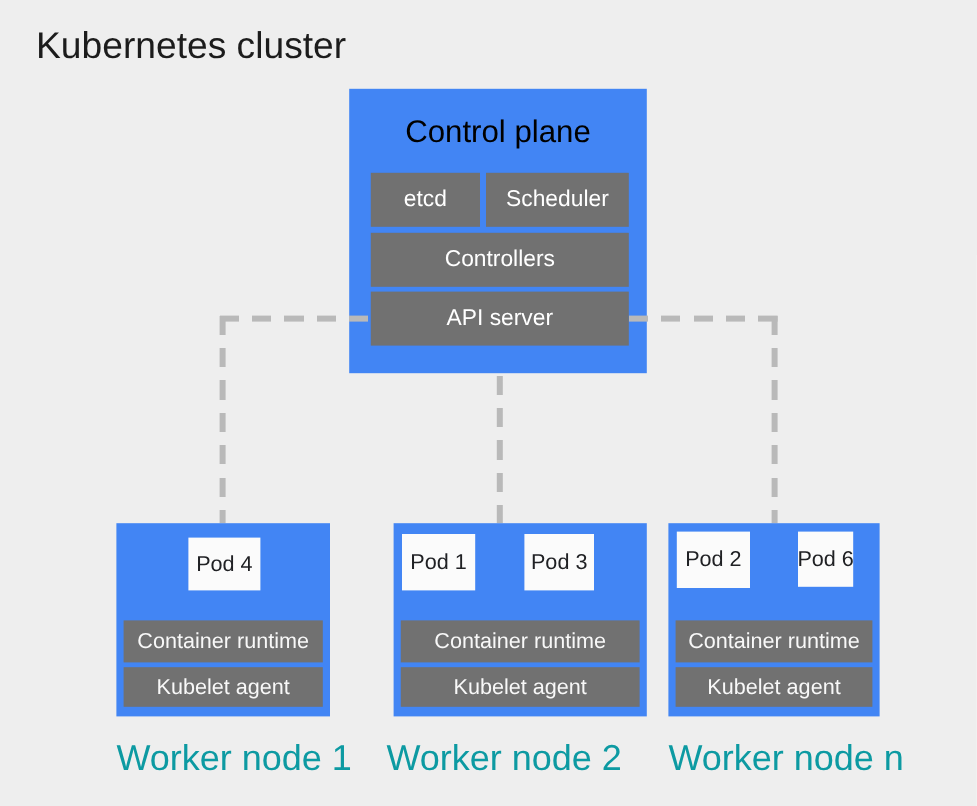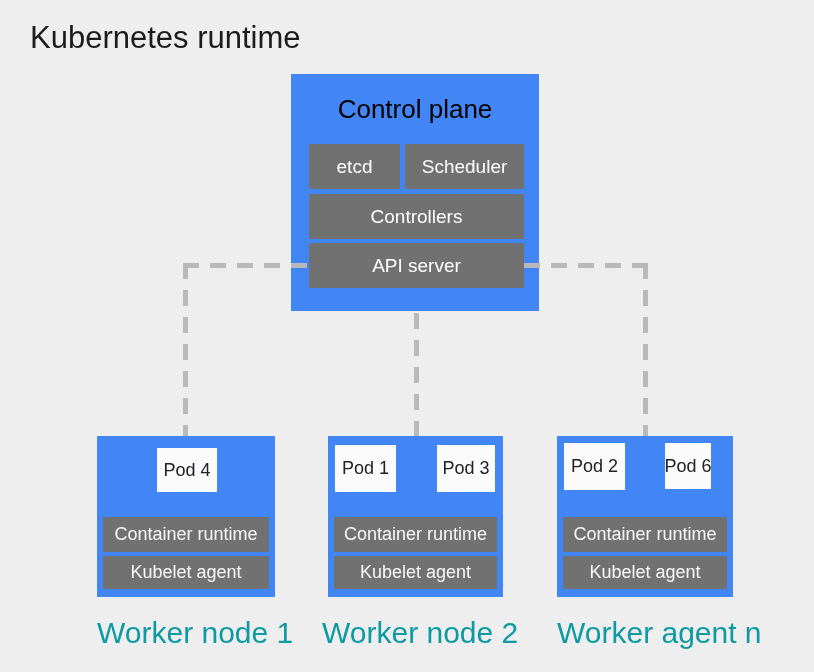--- a/index.html
+++ b/index.html
@@ -68,21 +68,21 @@
     color:var(--worker-label-teal,#0d9aa2);
     font-size:30px;font-weight:400;
     white-space:nowrap;
   }
 </style>
 </head>
 <body>
 
 <div class="canvas">
 
-  <h1 class="diagram-title">Kubernetes runtime</h1>
+  <h1 class="diagram-title">Kubernetes cluster</h1>
 
   <div class="cp">
     <div class="cp-title">Control plane</div>
     <div class="comp" style="left:114px;top:70px;width:119px;">Scheduler</div>
     <div class="comp" style="left:18px;top:70px;width:91px;">etcd</div>
     <div class="comp" style="left:18px;top:169px;width:215px;">API server</div>
     <div class="comp" style="left:18px;top:120px;width:215px;">Controllers</div>
   </div>
 
   <div class="conn h" style="left:183px;top:263px;width:126px;"></div>
@@ -90,31 +90,31 @@
   <div class="conn v" style="left:183px;top:263px;height:173px;"></div>
   <div class="conn v" style="left:414px;top:313px;height:123px;"></div>
   <div class="conn v" style="left:643px;top:263px;height:173px;"></div>
 
   <div class="wn" style="left:97px;width:178px;">
     <div class="pod" style="left:60px;top:12px;width:60px;height:44px;">Pod 4</div>
     <div class="gbox" style="top:81px;height:35px;">Container runtime</div>
     <div class="gbox" style="top:120px;height:33px;">Kubelet agent</div>
   </div>
 
-  <div class="wn" style="left:328px;width:175px;">
+  <div class="wn" style="left:328px;width:175px;padding-left:36px;">
     <div class="pod" style="left:7px;top:9px;width:61px;height:47px;">Pod 1</div>
     <div class="pod" style="left:109px;top:9px;width:58px;height:47px;">Pod 3</div>
     <div class="gbox" style="top:81px;height:35px;">Container runtime</div>
     <div class="gbox" style="top:120px;height:33px;">Kubelet agent</div>
   </div>
 
   <div class="wn" style="left:557px;width:176px;">
     <div class="pod" style="left:7px;top:7px;width:61px;height:47px;">Pod 2</div>
     <div class="pod" style="left:108px;top:7px;width:46px;height:46px;">Pod 6</div>
     <div class="gbox" style="top:81px;height:35px;">Container runtime</div>
     <div class="gbox" style="top:120px;height:33px;">Kubelet agent</div>
   </div>
 
   <div class="wlabel" style="left:97px;width:178px;">Worker node 1</div>
   <div class="wlabel" style="left:322px;width:175px;">Worker node 2</div>
-  <div class="wlabel" style="left:557px;width:176px;">Worker agent n</div>
+  <div class="wlabel" style="left:557px;width:176px;">Worker node n</div>
 
 </div>
 
 </body></html>

